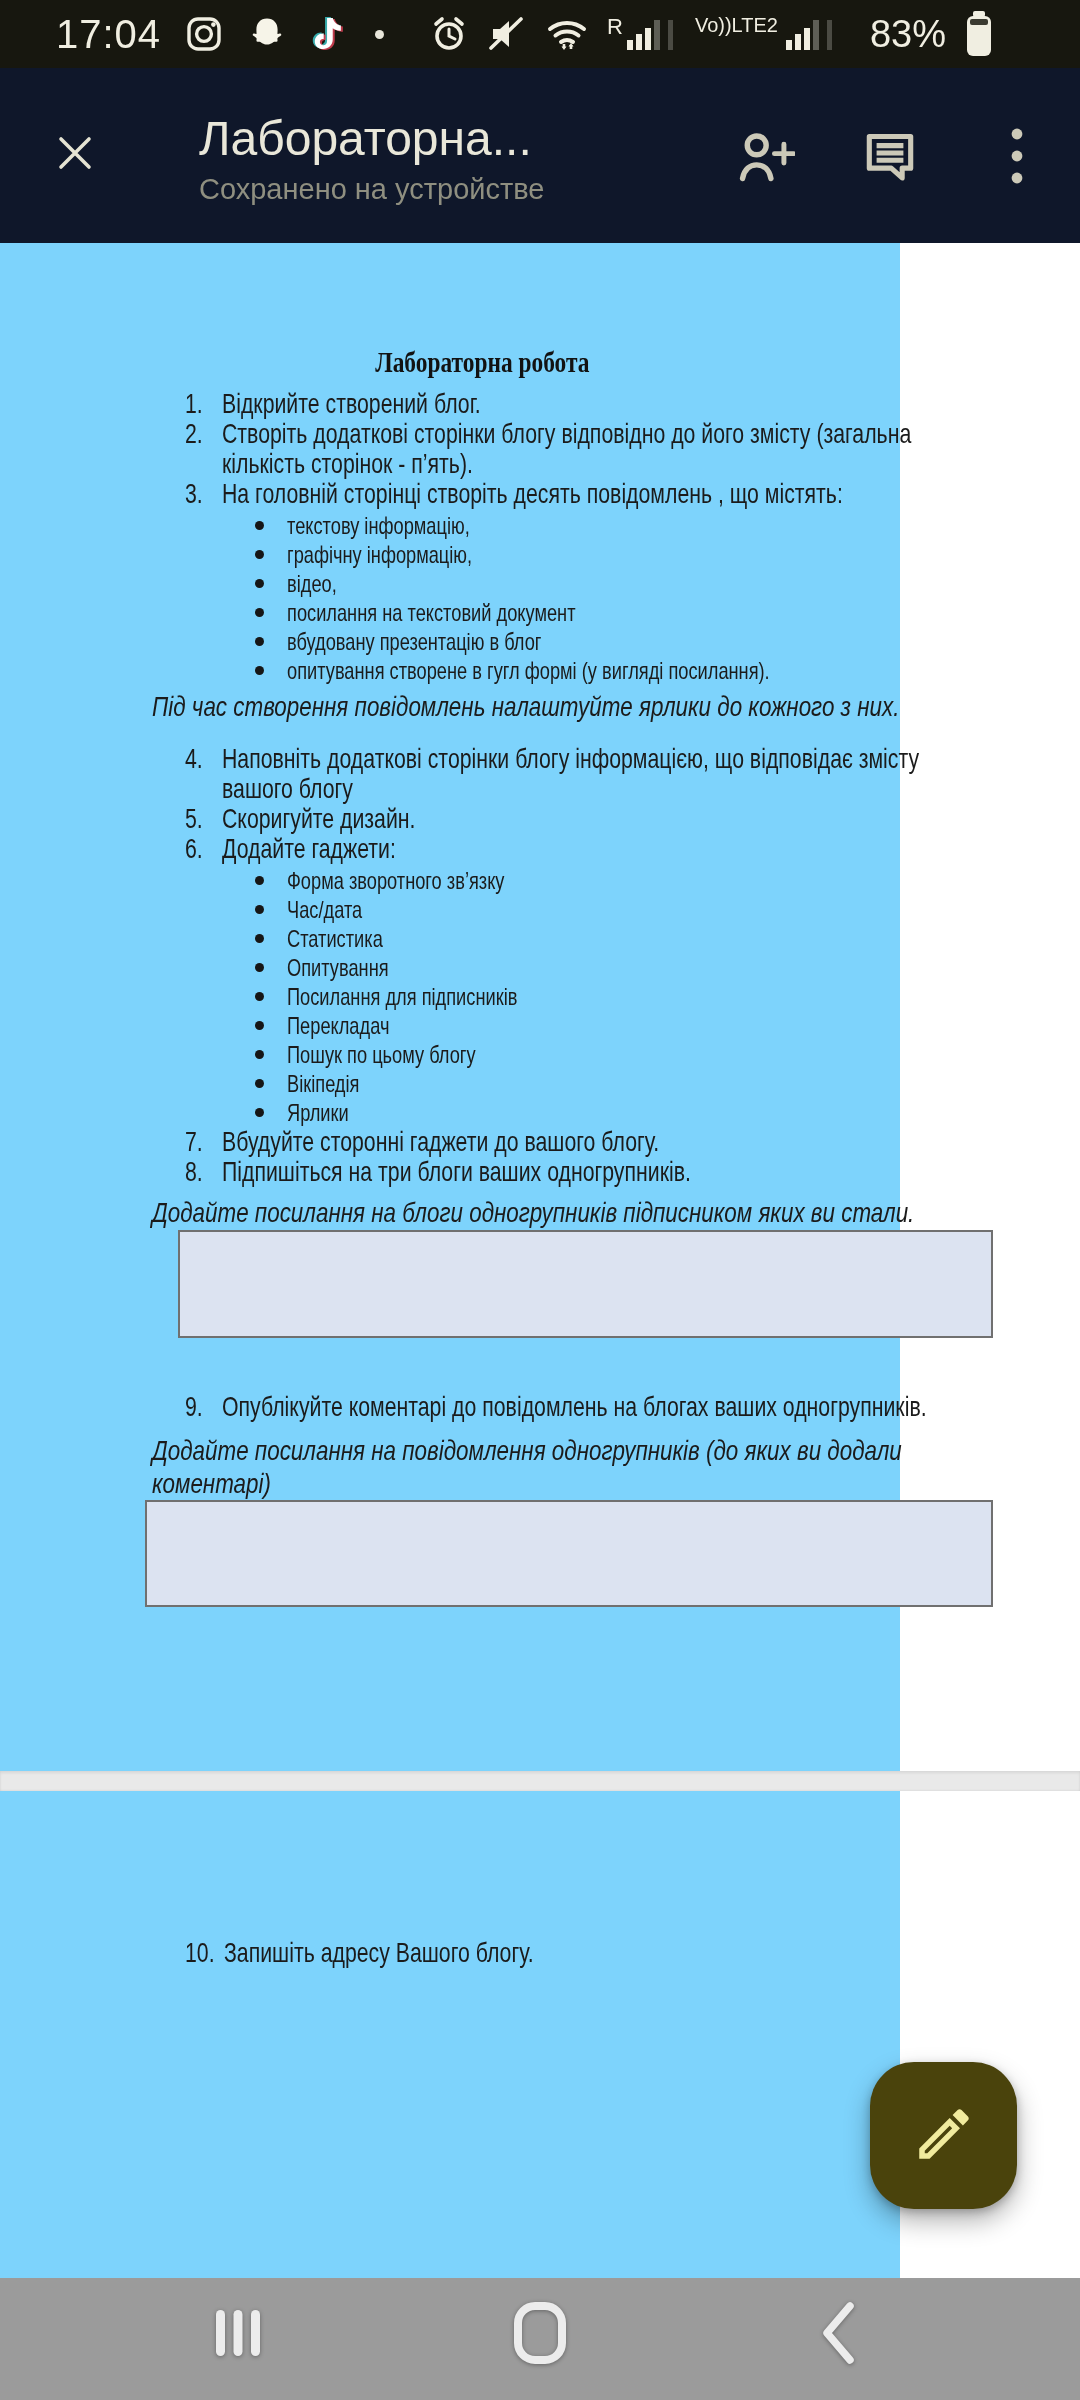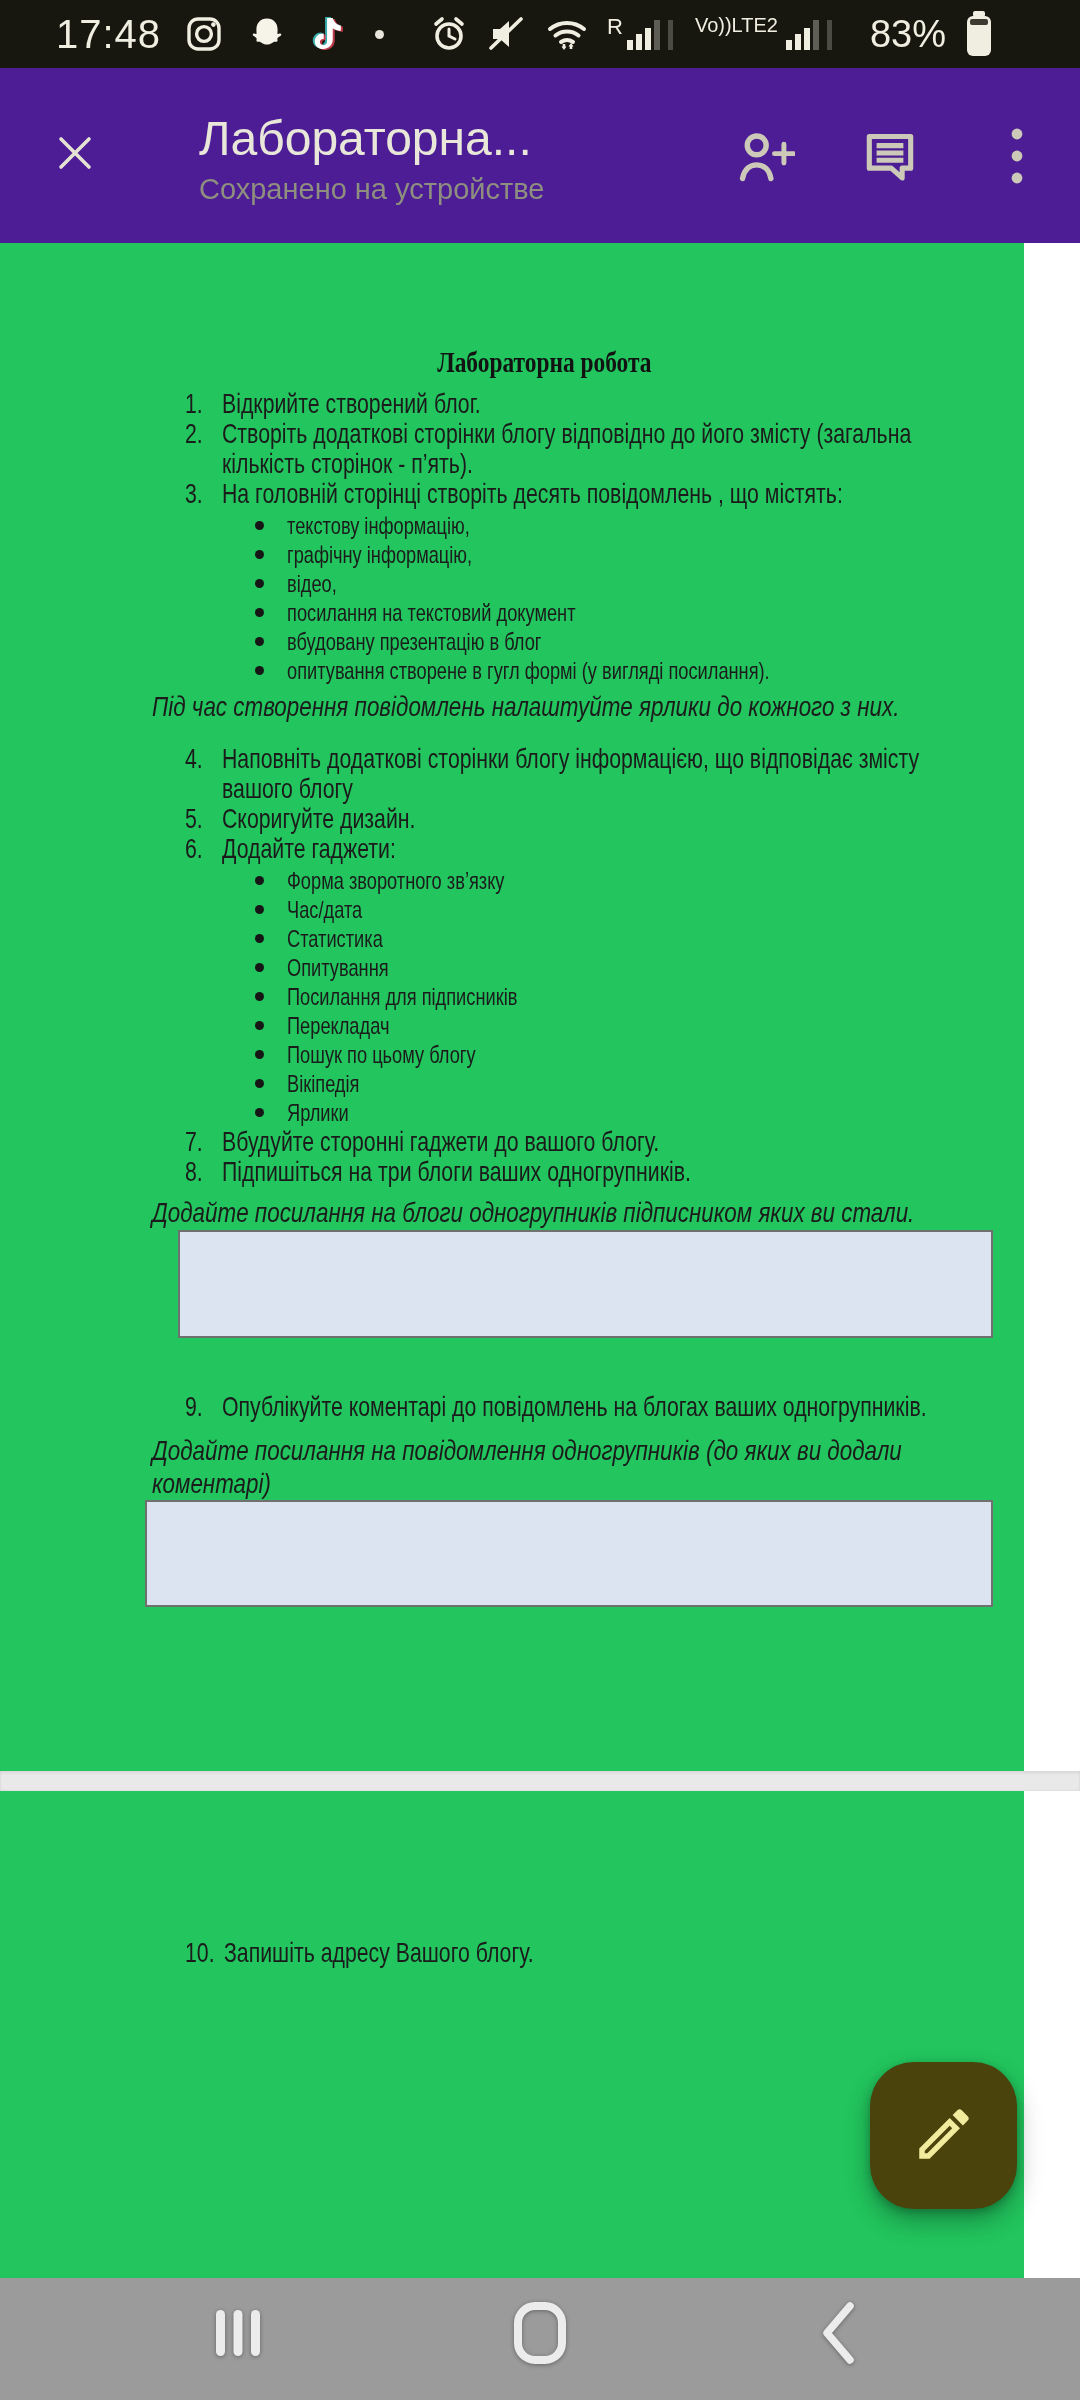--- a/index.html
+++ b/index.html
@@ -14,29 +14,29 @@
   .sb-time{font-size:40px;letter-spacing:1px;}
   .sb-right{margin-left:auto;display:flex;align-items:center;gap:18px;padding-right:86px;}
   .sb-ic{display:flex;align-items:center;}
   .notifdot{width:9px;height:9px;border-radius:50%;background:#e8e6da;margin-left:6px;}
   .tiktok{filter:drop-shadow(2px 1px 0 rgba(234,68,90,.8)) drop-shadow(-2px -1px 0 rgba(64,208,210,.8));}
   .sig{display:flex;align-items:flex-start;gap:4px;}
   .sig-badge{font-size:22px;line-height:22px;color:#f0eee1;}
   .volte{display:flex;align-items:flex-start;font-size:20px;line-height:19px;margin-right:4px;}
   .sb-pct{font-size:38px;margin-left:16px;}
   
-  .appbar{position:absolute;top:68px;left:0;width:1080px;height:175px;background:#4c1d95;z-index:30;}
+  .appbar{position:absolute;top:68px;left:0;width:1080px;height:175px;background:#0f172a;z-index:30;}
   .close-btn{position:absolute;left:52px;top:64px;width:46px;height:46px;display:flex;align-items:center;justify-content:center;}
   .appbar-titles{position:absolute;left:199px;top:42px;}
   .appbar-title{font-size:48px;line-height:58px;color:#e9e7d9;}
   .appbar-sub{font-size:29px;line-height:38px;color:#8f8f80;margin-top:2px;}
   .ab-ic{position:absolute;top:90px;transform:translate(-50%,-50%);display:flex;align-items:center;justify-content:center;}
   .ab-person{left:765px;} .ab-comment{left:890px;} .ab-more{left:1017px;}
   
-  .page{position:absolute;left:0;width:1024px;background:#22c55e;box-sizing:border-box;z-index:1;}
+  .page{position:absolute;left:0;width:900px;background:#7dd3fc;box-sizing:border-box;z-index:1;}
   .page1{top:243px;height:1528px;padding:100px 85px 0 150px;}
   .page2{top:1791px;height:487px;padding:147px 85px 0 150px;}
   .pagebreak{position:absolute;top:1771px;left:0;width:1080px;height:20px;background:#e9e9e9;
     box-shadow:inset 0 2px 3px rgba(0,0,0,.08), inset 0 -1px 2px rgba(0,0,0,.05);z-index:2;}
   h1.doct,h2.docs{font-family:"Liberation Serif",serif;font-size:30px;line-height:38px;font-weight:700;
     text-align:center;color:#121212;margin:0;}
   .cx{display:inline-block;transform:scaleX(.76);transform-origin:0 50%;white-space:nowrap;}
   .cx8{display:inline-block;transform:scaleX(.8);transform-origin:0 50%;white-space:nowrap;}
   .cxc{display:inline-block;transform:scaleX(.78);transform-origin:50% 50%;white-space:nowrap;}
   .li{display:flex;align-items:flex-start;font-size:28px;line-height:30px;color:#1b1b1b;}
@@ -55,21 +55,21 @@
   
   .navbar{position:absolute;top:2278px;left:0;width:1080px;height:122px;background:#9b9b9b;z-index:30;}
   .nav-ic{position:absolute;top:47%;transform:translate(-50%,-50%);filter:drop-shadow(0 1px 2px rgba(0,0,0,.35));}
   .nav-recents{left:238px;} .nav-home{left:540px;} .nav-back{left:838px;}
 </style>
 </head>
 <body>
 
 <div class="statusbar">
   <div class="sb-left">
-    <span class="sb-time">17:48</span>
+    <span class="sb-time">17:04</span>
     <span class="sb-ic">
       <svg width="38" height="38" viewBox="0 0 38 38">
           <rect x="4" y="4" width="30" height="30" rx="9" fill="none" stroke="#f0eee1" stroke-width="3.4"></rect>
           <circle cx="19" cy="19" r="7.4" fill="none" stroke="#f0eee1" stroke-width="3.4"></circle>
           <circle cx="28.4" cy="9.6" r="2.3" fill="#f0eee1"></circle>
         </svg>
     </span>
     <span class="sb-ic">
       <svg width="40" height="38" viewBox="0 0 38 38">
           <path fill="#f6f4e8" d="M19 3.5c6.6 0 10.6 4.8 10.6 10.9 0 1.6-.1 3-.2 4.4.9.4 1.9-.7 3-.3.9.3 1.2 1.4.5 2.1-1 1-2.9 1.5-3.4 2.7-.4 1 .5 2.3-.3 3.1-.8.8-2.4.2-3.5.6-1.4.6-2.7 2.5-6.7 2.5s-5.3-1.9-6.7-2.5c-1.1-.4-2.7.2-3.5-.6-.8-.8.1-2.1-.3-3.1-.5-1.2-2.4-1.7-3.4-2.7-.7-.7-.4-1.8.5-2.1 1.1-.4 2.1.7 3 .3-.1-1.4-.2-2.8-.2-4.4C8.4 8.3 12.4 3.5 19 3.5z"></path>

